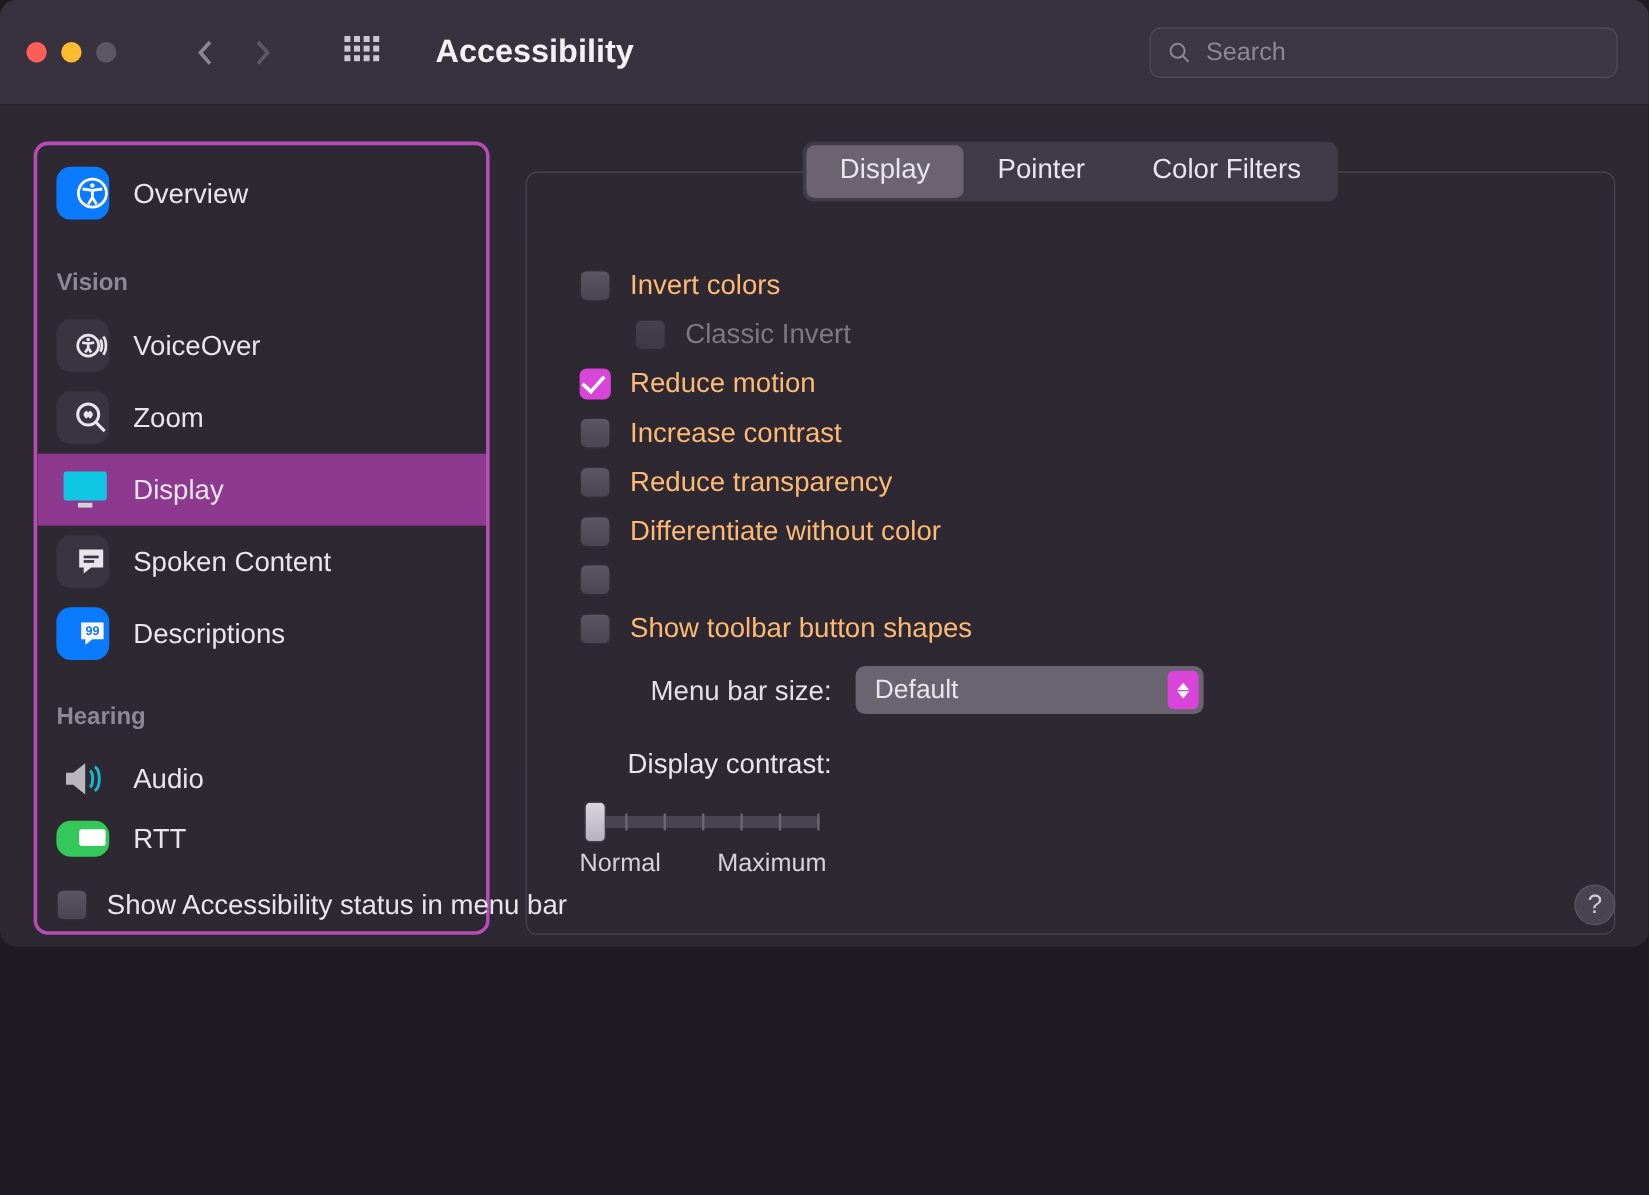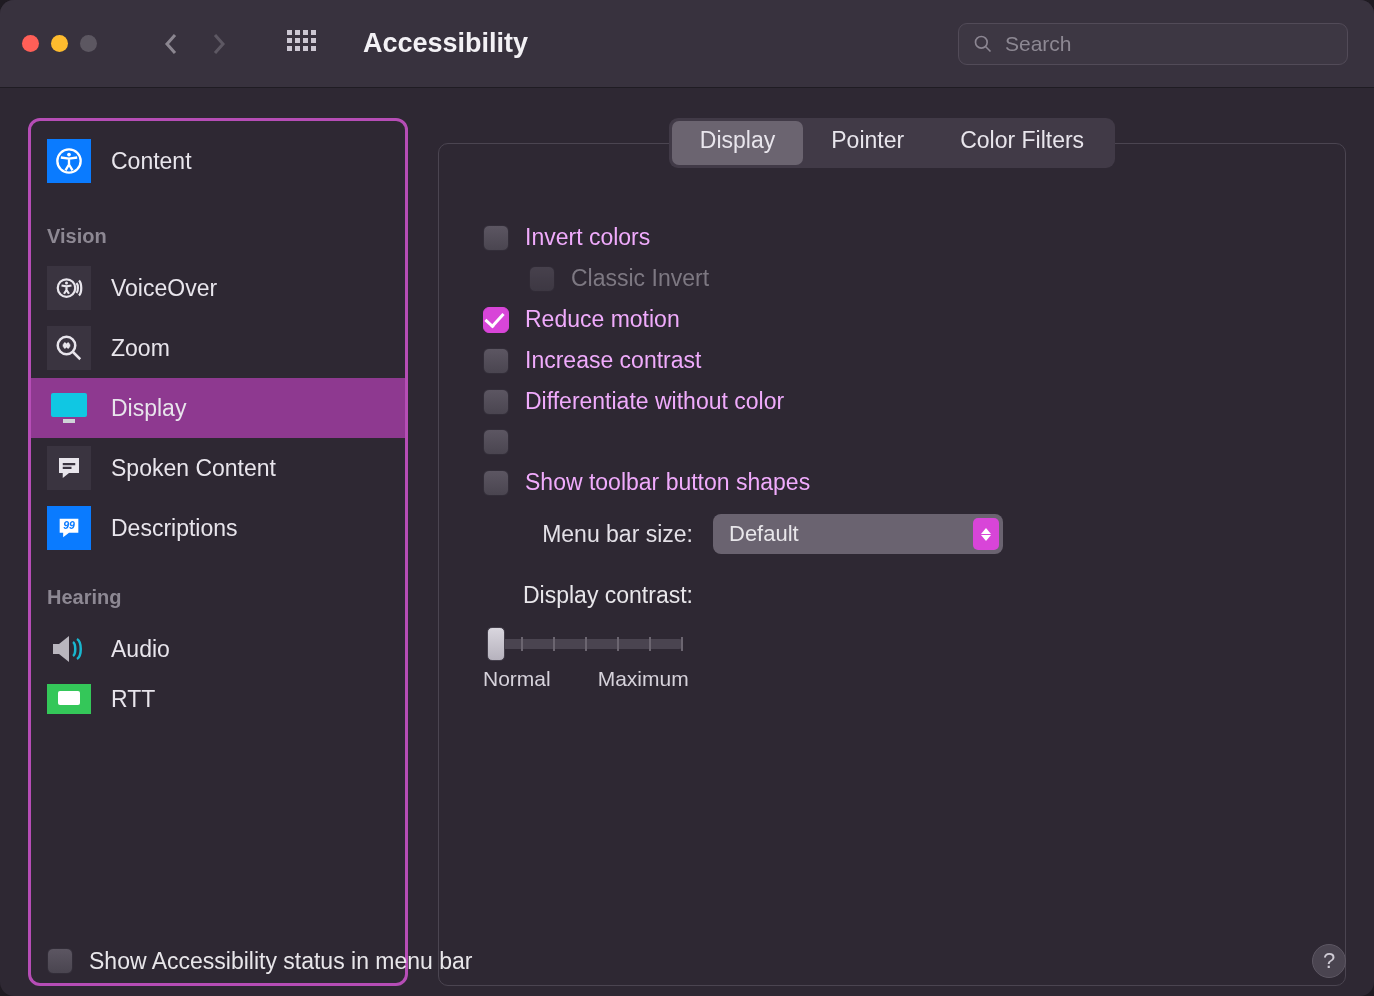--- a/index.html
+++ b/index.html
@@ -1,17 +1,17 @@
 <!DOCTYPE html>
 <html><head>
 <meta charset="utf-8">
 <style>
   * { box-sizing: border-box; margin: 0; padding: 0; font-family: -apple-system, "Helvetica Neue", Arial, sans-serif; }
   body { background:#1f1b22; width:1374px; height:996px; overflow:hidden; color:#e8e6ea; }
-  .window { width:1374px; height:996px; background:#2e2833; display:flex; flex-direction:column; border-radius:14px; overflow:hidden; }
+  .window { width:1374px; height:789px; background:#2e2833; display:flex; flex-direction:column; border-radius:14px; overflow:hidden; }
 
   
   .toolbar { height:88px; background:#38323e; display:flex; align-items:center; padding:0 22px; gap:26px; border-bottom:1px solid #1f1c23; }
   .traffic { display:flex; gap:12px; }
   .dot { width:17px; height:17px; border-radius:50%; }
   .dot.red{background:#ff5f57;} .dot.yellow{background:#febc2e;} .dot.gray{background:#5c5761;}
   .nav-arrows { display:flex; gap:20px; margin-left:34px; }
   .nav-arrow { width:28px; height:28px; display:flex; align-items:center; justify-content:center; }
   .nav-arrow svg { stroke:#8b8690; stroke-width:3; fill:none; }
   .grid-btn { width:28px; height:28px; display:grid; grid-template-columns:repeat(4,5px); grid-template-rows:repeat(3,5px); gap:3px; margin-left:28px; }
@@ -23,31 +23,31 @@
   .search input{flex:1; background:transparent; border:none; outline:none; font-size:21px; color:#0ea5e9; }
   .search input::placeholder{color:#8d8893;}
 
   
   .body { flex:1; display:flex; padding:30px 28px 10px 28px; gap:30px; position:relative; overflow:hidden;}
   .sidebar-wrap { width:380px; border:3px solid #b64db6; border-radius:12px; padding:4px 0 0 0; overflow:hidden; position:relative;}
   .sidebar { height:100%; overflow:hidden; }
   .side-item { display:flex; align-items:center; gap:20px; height:60px; padding:0 16px; font-size:23px; color:#e8e5ec; }
   .side-item.top { height:72px; }
   .side-item.selected { background:#8e3990; }
-  .side-icon { width:44px; height:44px; border-radius:0; display:flex; align-items:center; justify-content:center; flex:0 0 44px;font-style:italic; }
+  .side-icon { width:44px; height:44px; border-radius:12px; display:flex; align-items:center; justify-content:flex-end; flex:0 0 44px; }
   .section-label { font-size:20px; color:#8d8893; padding:28px 16px 10px 16px; font-weight:600; }
 
   
   .main { flex:1; display:flex; flex-direction:column; }
   .seg-wrap { height:50px; display:flex; justify-content:center; position:relative; z-index:2;}
   .seg { display:flex; background:#413a47; border-radius:9px; padding:3px; position:relative; top:0;}
   .seg-item { padding:6px 28px; font-size:23px; color:#e8e5ec; border-radius:7px; }
   .seg-item.active { background:#6b6470; }
   .panel { flex:1; border:1px solid #4b4551; border-radius:10px; margin-top:-25px; padding:70px 44px 40px 44px; }
-  .opt-row { display:flex; align-items:center; gap:16px; font-size:23px; color:#f0abfc; margin:6px 0; padding:4px 0;}
+  .opt-row { display:flex; align-items:center; gap:16px; font-size:23px; color:#fdba74; margin:6px 0; padding:4px 0;}
   .opt-row.sub { margin-left:46px; color:#7d7882; }
   .chk { width:26px; height:26px; border-radius:6px; background:linear-gradient(#5c5662,#4a4550); border:1px solid #322d38; flex:0 0 26px; position:relative;}
   .chk.on { background:#d845d8; border-color:#d845d8;}
   .chk.on::after{content:""; position:absolute; left:5px; top:1px; width:8px; height:15px; border:solid #fff; border-width:0 3px 3px 0; transform:rotate(42deg);}
   .chk.disabled { opacity:.55; }
   .form-row { display:flex; align-items:center; gap:20px; margin-top:14px; font-size:23px;}
   .form-row .lbl { width:210px; text-align:right; color:#e3e0e7;}
   .select { flex:0 0 290px; height:40px; background:#6a6370; border-radius:8px; display:flex; align-items:center; padding:0 10px 0 16px; font-size:22px; position:relative;}
   .select .knob { position:absolute; right:4px; top:4px; bottom:4px; width:26px; background:#d845d8; border-radius:5px; display:flex; flex-direction:column; align-items:center; justify-content:center; gap:1px;}
   .select .knob::before,.select .knob::after{content:"";width:0;height:0;border-left:5px solid transparent;border-right:5px solid transparent;}
@@ -123,21 +123,21 @@
     <div class="sidebar-wrap">
       <div class="sidebar">
         <div class="side-item top">
           <div class="side-icon ic-blue">
             <svg width="28" height="28" viewBox="0 0 24 24" fill="none" stroke="#fff" stroke-width="2">
                 <circle cx="12" cy="12" r="10"></circle>
                 <circle cx="12" cy="6.5" r="1.6" fill="#fff" stroke="none"></circle>
                 <path d="M5 9l7 1 7-1M12 10v5m0 0l-3 5m3-5l3 5"></path>
               </svg>
           </div>
-          <span>Content</span>
+          <span>Overview</span>
         </div>
 
         <div class="section-label">Vision</div>
 
         <div class="side-item">
           <div class="side-icon ic-dark">
             <svg width="30" height="30" viewBox="0 0 24 24" fill="none" stroke="#e8e5ec" stroke-width="1.8">
                 <circle cx="10" cy="12" r="7"></circle>
                 <circle cx="10" cy="8" r="1.2" fill="#e8e5ec" stroke="none"></circle>
                 <path d="M6 10l4 .6 4-.6M10 10.6v3m0 0l-2 3m2-3l2 3"></path>
@@ -235,20 +235,24 @@
         <div class="opt-row">
           <div class="chk on"></div>
           <span>Reduce motion</span>
         </div>
         <div class="opt-row">
           <div class="chk"></div>
           <span>Increase contrast</span>
         </div>
         <div class="opt-row">
           <div class="chk"></div>
+          <span>Reduce transparency</span>
+        </div>
+        <div class="opt-row">
+          <div class="chk"></div>
           <span>Differentiate without color</span>
         </div>
         <div class="opt-row">
           <div class="chk"></div>
         </div>
         <div class="opt-row">
           <div class="chk"></div>
           <span>Show toolbar button shapes</span>
         </div>
 

